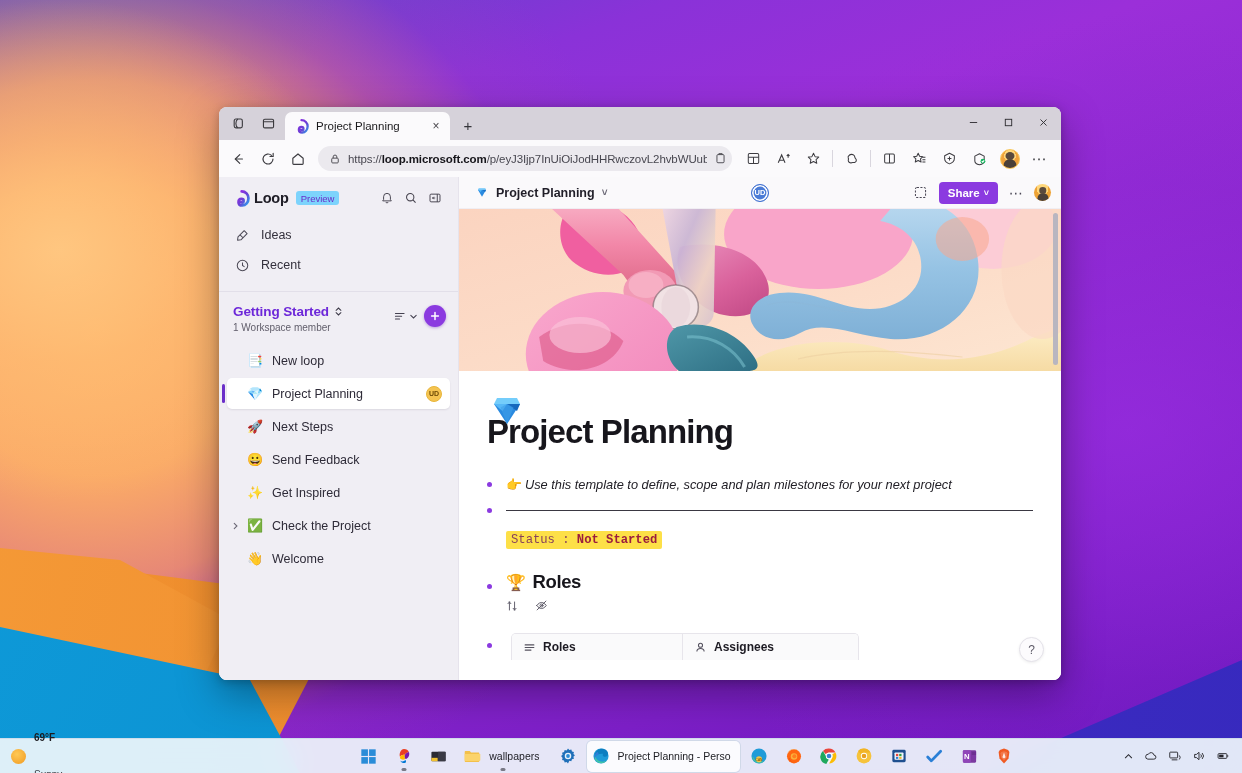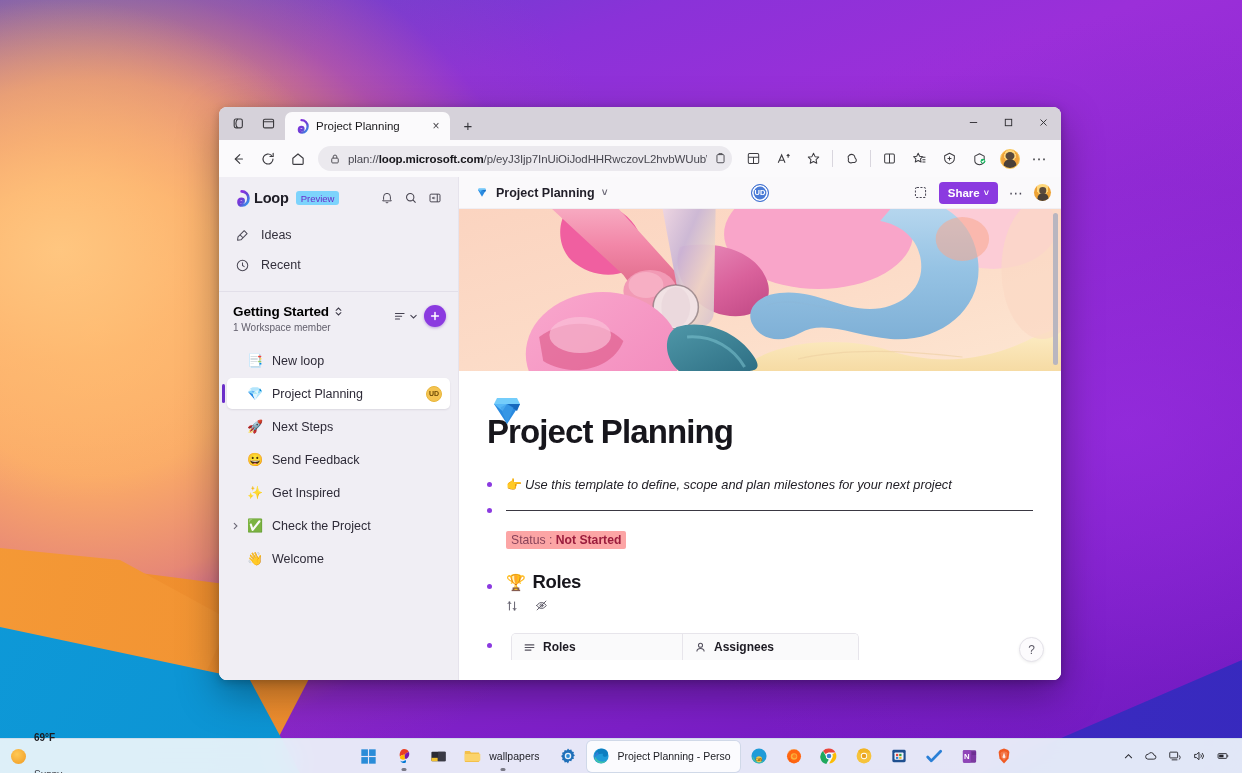--- a/index.html
+++ b/index.html
@@ -221,21 +221,21 @@
     border-radius: 5px;
     font-size: 12.5px; color: #33303c;
     margin-bottom: 2px;
   }
   .rail-nav-item svg { flex: none; color: #4d4a57; }
   .rail-div { height: 1px; background: #e2dfe9; margin: 10px 0 0 0; }
 
   .ws-head { padding: 12px 12px 0 14px; display: flex; align-items: flex-start; }
   .ws-title-wrap { flex: 1; min-width: 0; }
   .ws-title-row { display: flex; align-items: center; gap: 4px; }
-  .ws-title { font-size: 13.5px; font-weight: 700; color: #000000; letter-spacing: -.1px; }
+  .ws-title { font-size: 13.5px; font-weight: 700; color: #6d28d9; letter-spacing: -.1px; }
   .ws-sub { font-size: 10px; color: #615e6b; margin-top: 3px; }
   .ws-actions { display: flex; align-items: center; gap: 6px; padding-top: 1px; }
   .ws-sortbtn {
     display: flex; align-items: center; gap: 1px;
     color: #444150; height: 20px;
   }
   .ws-addbtn {
     width: 22px; height: 22px; border-radius: 50%;
     background: #8b3ae0;
     display: flex; align-items: center; justify-content: center;
@@ -369,26 +369,27 @@
   }
   .bullet-text {
     font-size: 12.8px; color: #222027;
     font-style: italic; line-height: 1.5;
   }
   .bullet-text .emoji { font-style: normal; margin-right: 3px; }
   .hr-row { display: flex; align-items: flex-start; margin-top: 7px; }
   .hr-line { flex: 1; height: 1px; background: #3a3842; margin-top: 9px; }
   .status-pill {
     display: inline-block;
-    background: #fca5a5;
+    background: #fde047;
     color: #9b1d3d;
     font-size: 12.2px; font-weight: 600;
     padding: 2px 5px;
     border-radius: 2px;
     margin: 18px 0 0 19px;
+    font-family: Liberation Mono, monospace;
   }
   .status-pill .lbl { font-weight: 400; color: #88425a; }
 
   .h2-row { display: flex; align-items: center; margin-top: 22px; }
   .h2-title {
     font-size: 18.5px; font-weight: 700; color: #17161c;
     letter-spacing: -.4px;
     display: flex; align-items: center; gap: 7px;
   }
   .h2-emoji { font-size: 16px; }
@@ -568,21 +569,21 @@
     </div>
 
     <div class="omnibox">
       <span class="omni-icon">
         <svg width="12" height="12" viewBox="0 0 14 14" fill="none" stroke="currentColor" stroke-width="1.1">
           <rect x="3.2" y="6" width="7.6" height="5.6" rx="1.1"></rect>
             <path d="M4.9 6V4.5a2.1 2.1 0 0 1 4.2 0V6"></path>
         </svg>
       </span>
       <span class="omni-url">
-        <span>plan://</span><b>loop.microsoft.com</b><span>/p/eyJ3Ijp7InUiOiJodHHRwczovL2hvbWUubWl...</span>
+        <span>https://</span><b>loop.microsoft.com</b><span>/p/eyJ3Ijp7InUiOiJodHHRwczovL2hvbWUubWl...</span>
       </span>
       <span class="omni-icon">
         <svg width="13" height="13" viewBox="0 0 15 15" fill="none" stroke="currentColor" stroke-width="1.1">
           <rect x="3.4" y="3" width="8.2" height="9.4" rx="1.2"></rect>
             <path d="M5.6 3V1.9h3.8V3"></path>
         </svg>
       </span>
     </div>
 
     <div class="navbtn">

